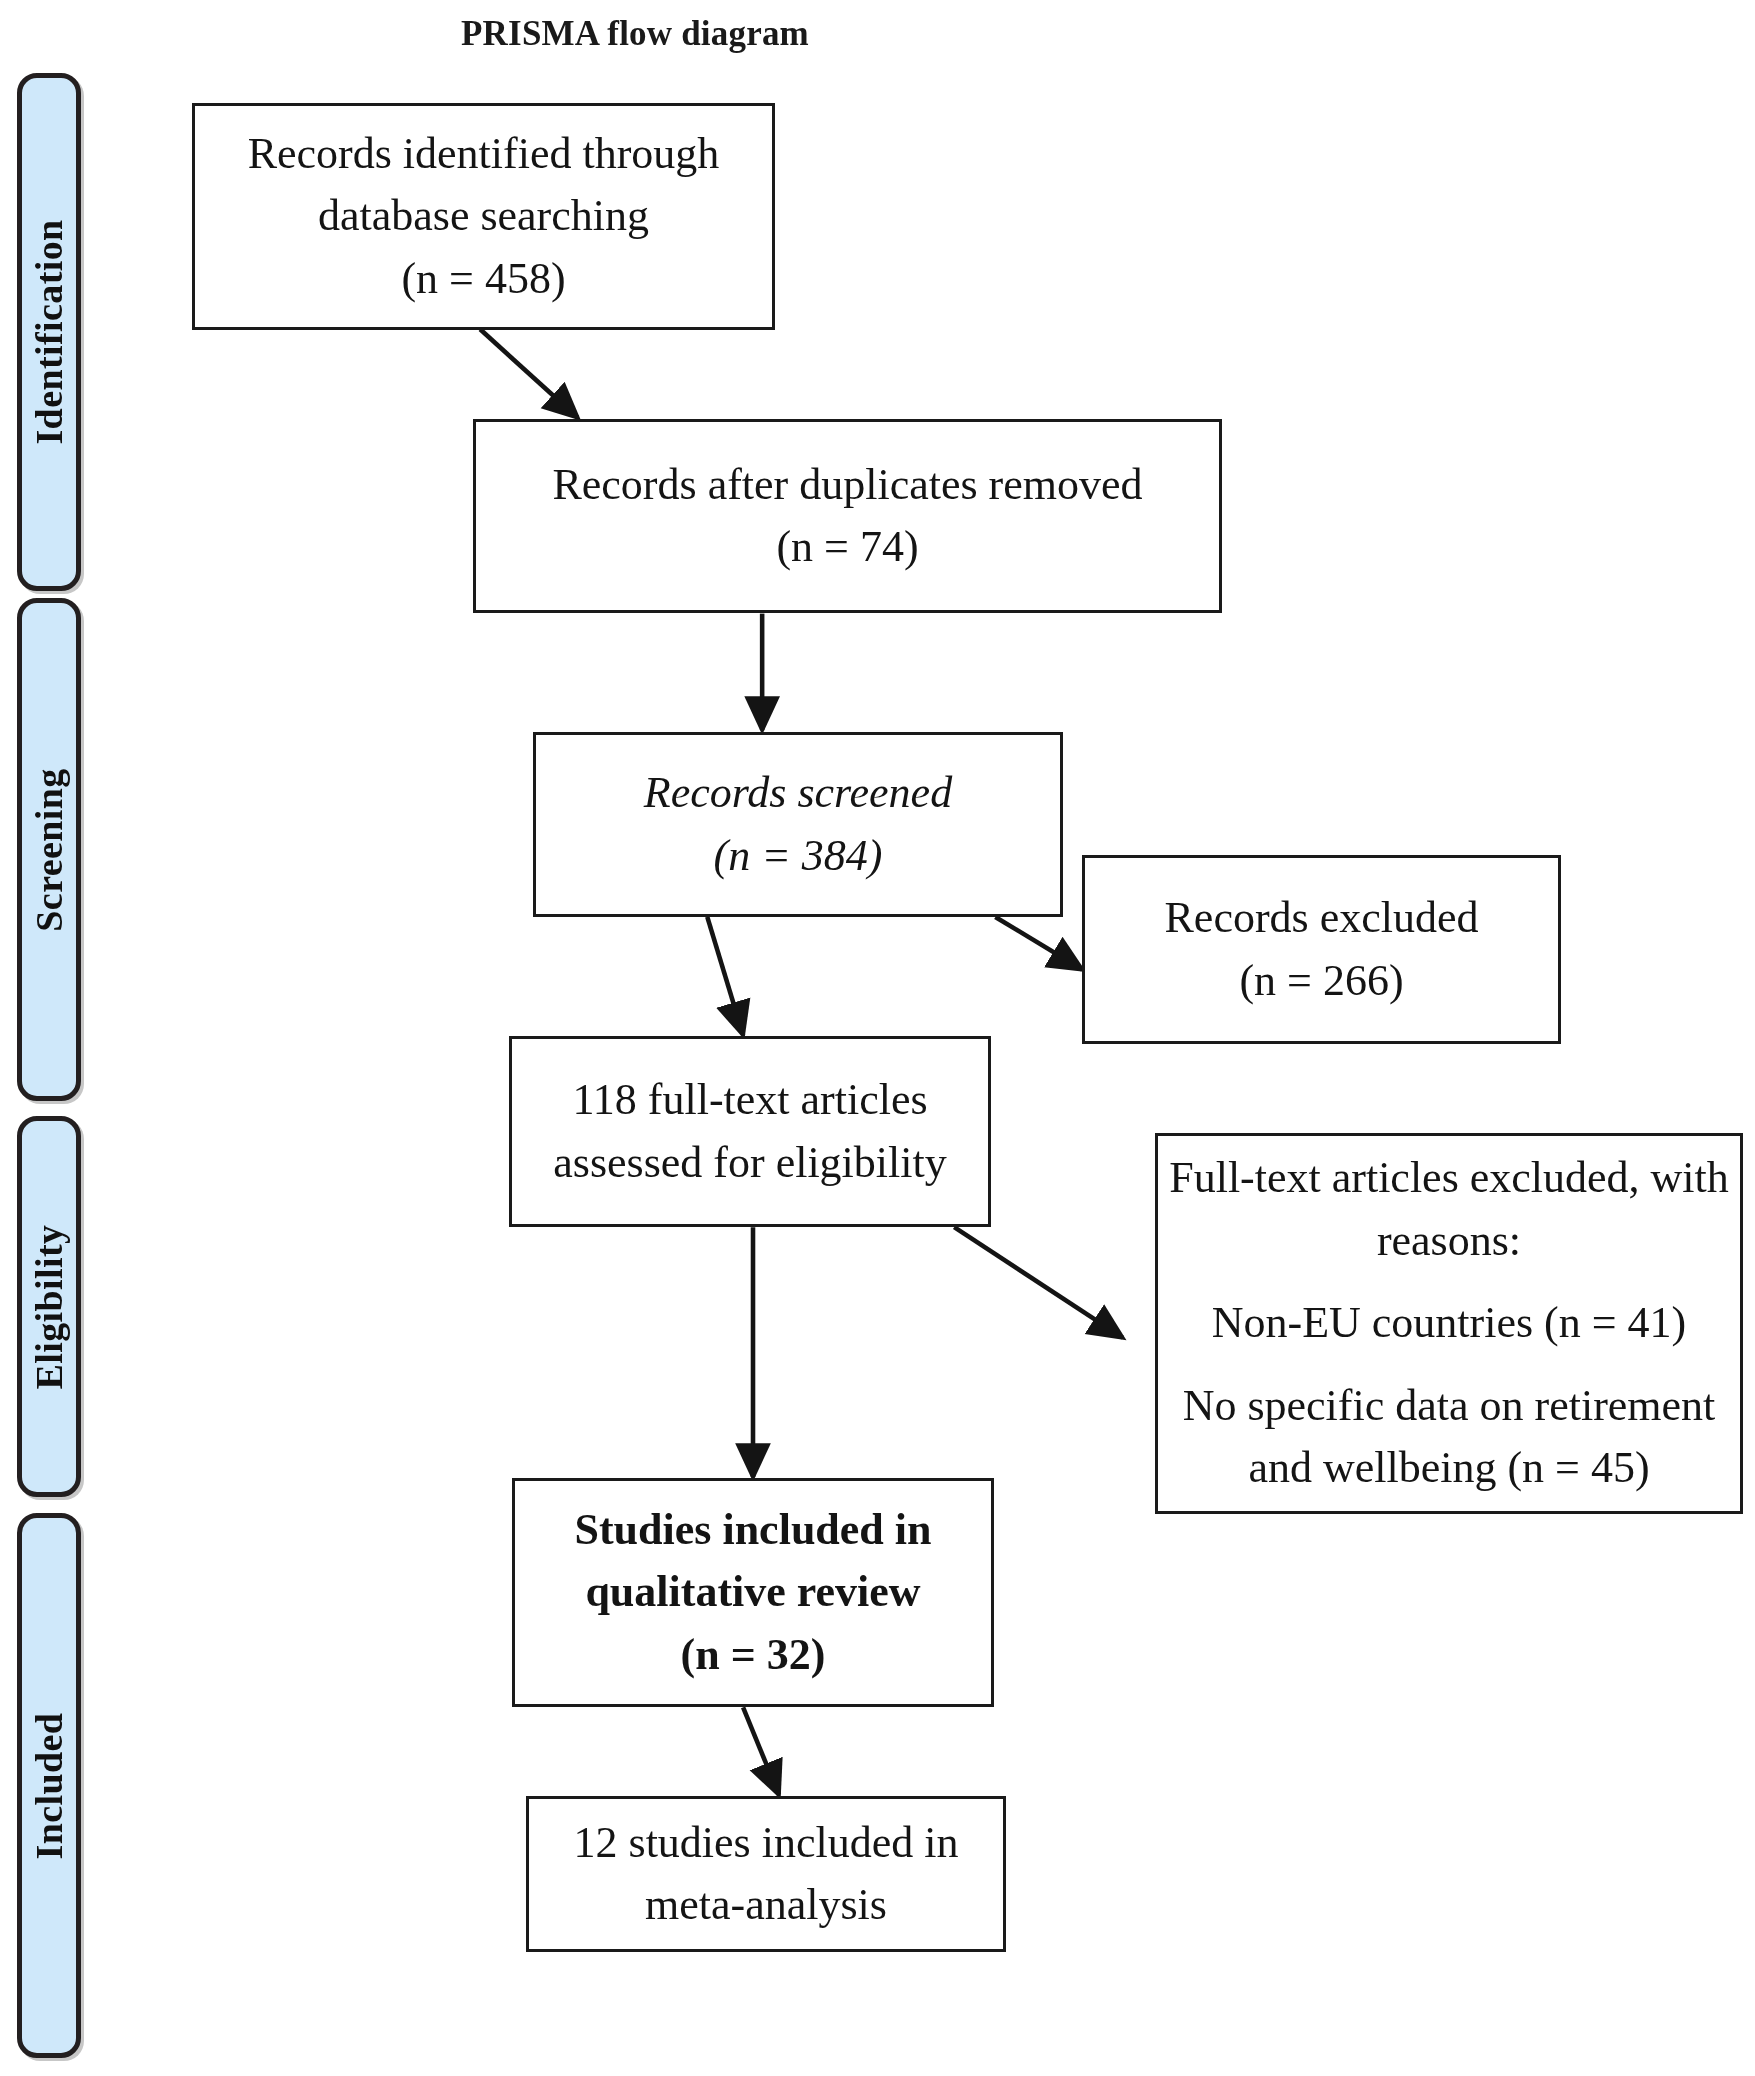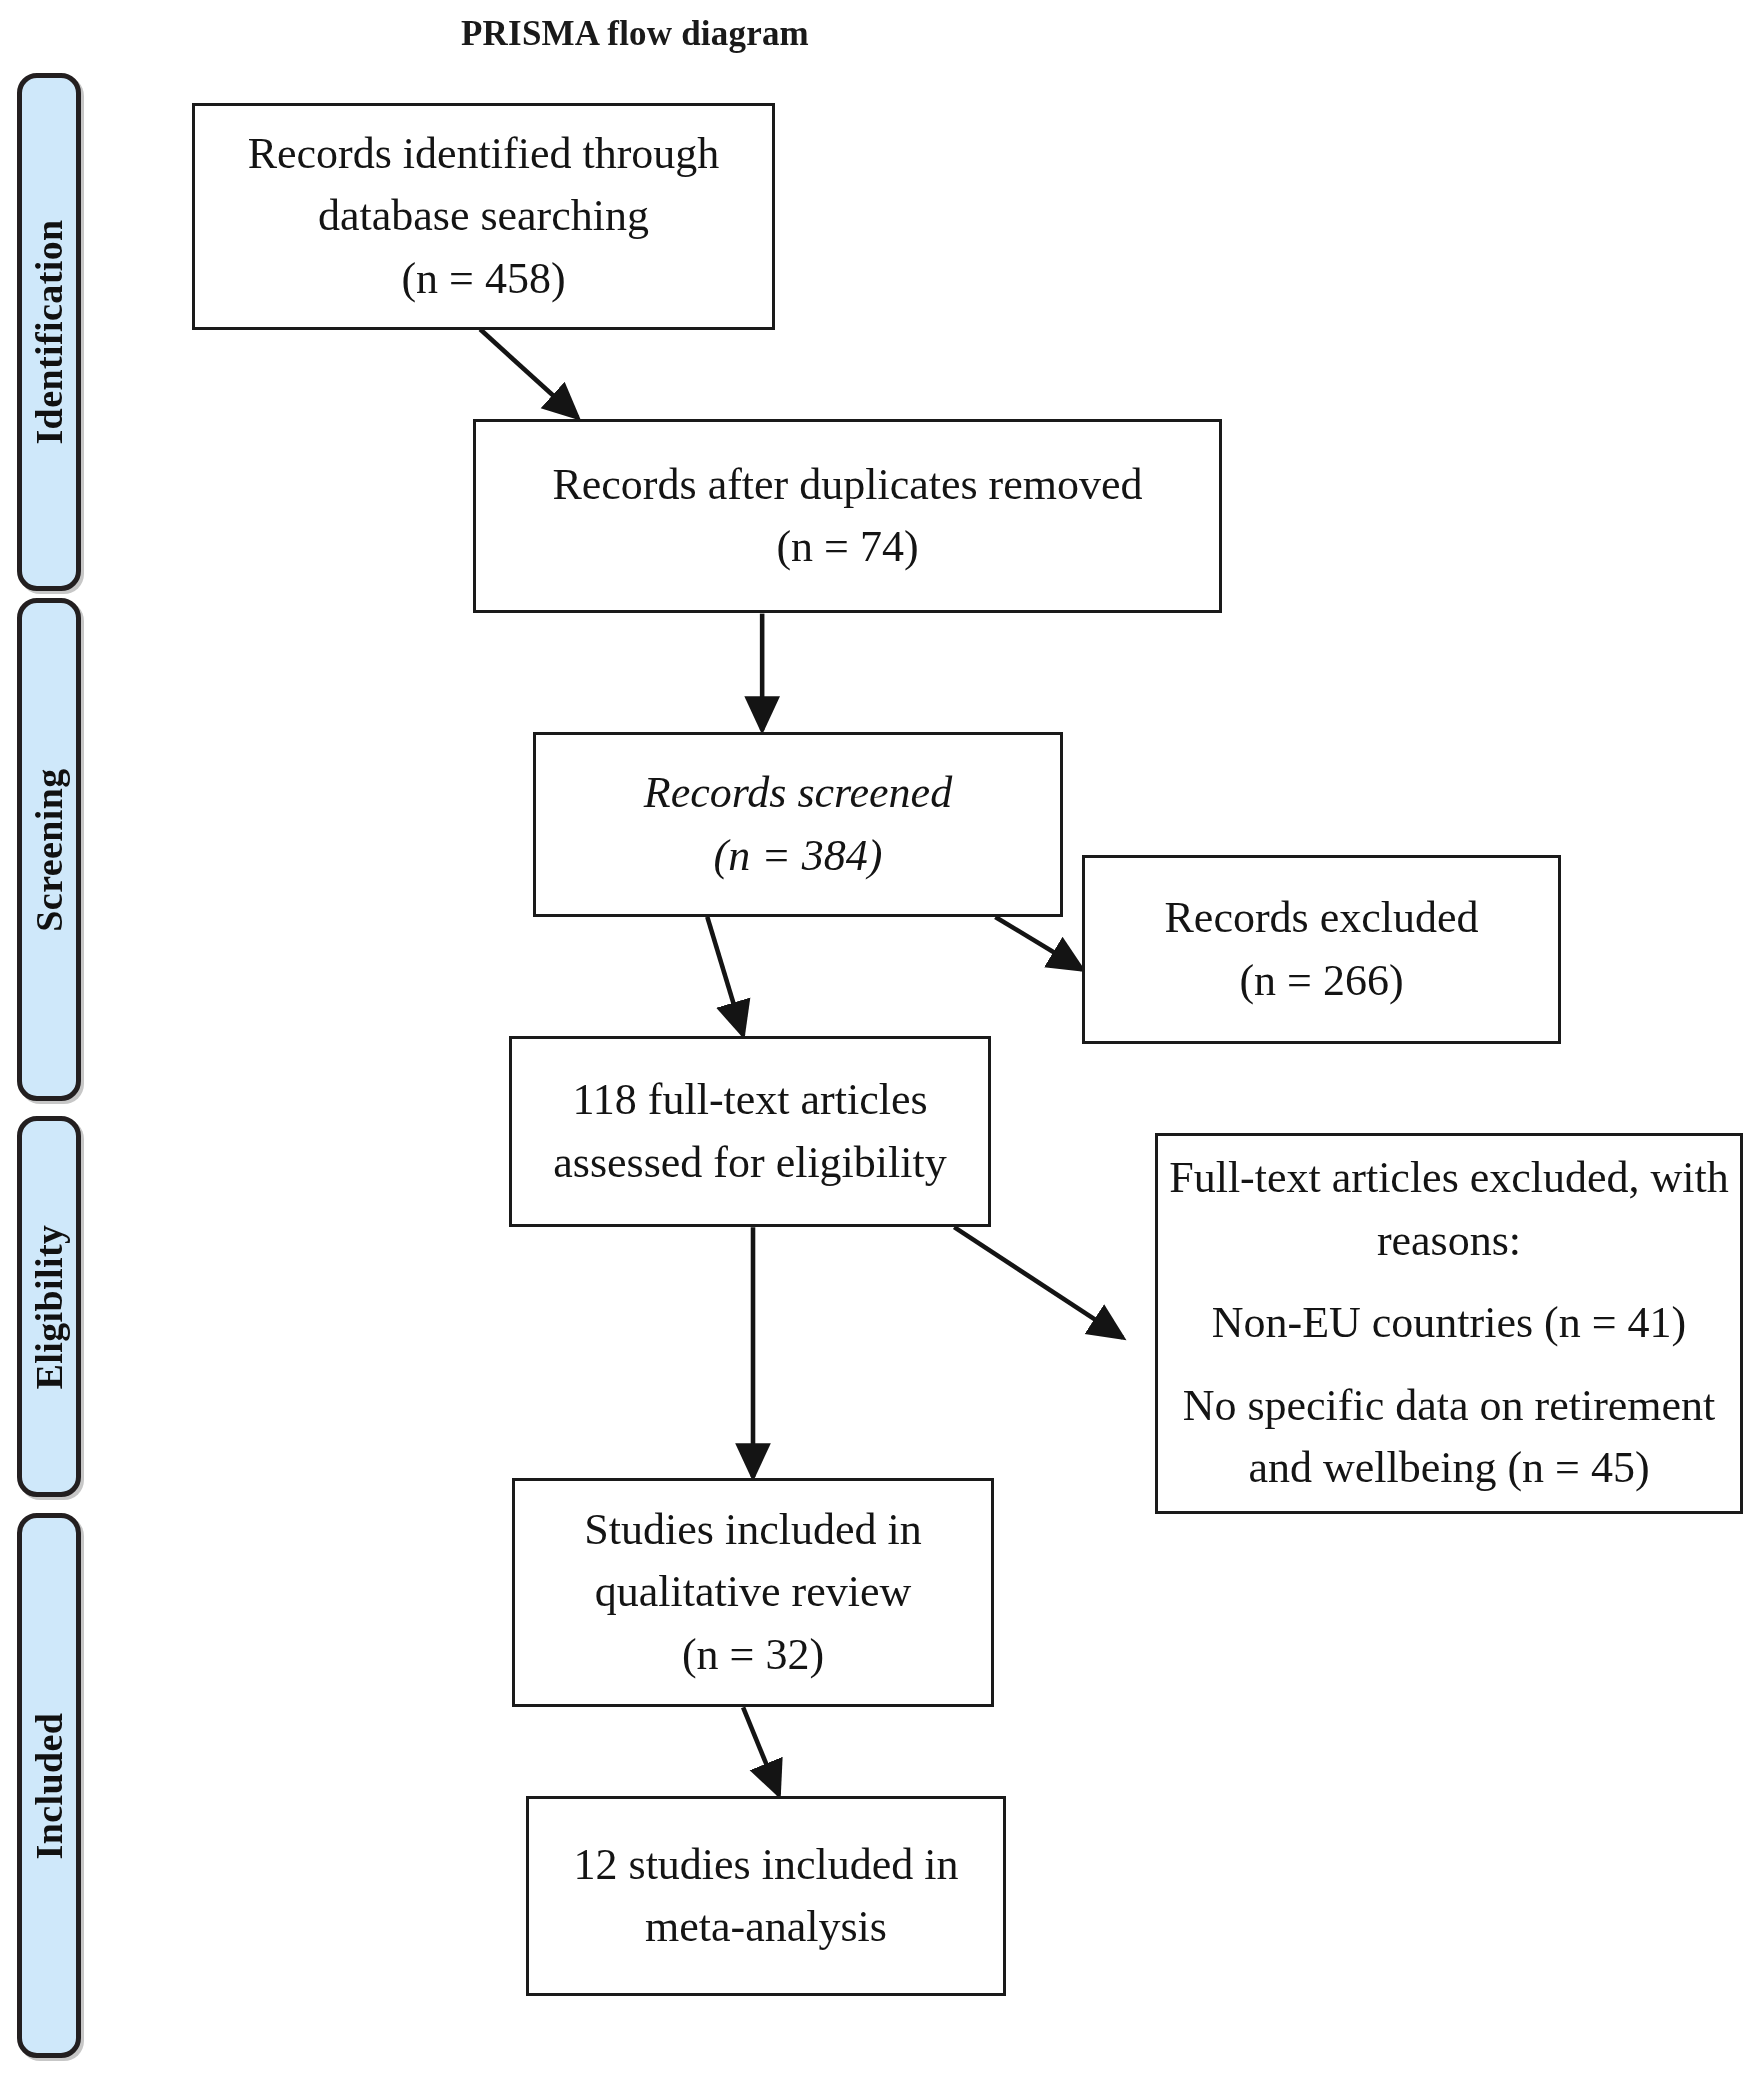--- a/index.html
+++ b/index.html
@@ -143,25 +143,25 @@
   <div class="flow-box" style="left:1129px; top:1133px; width:588px; height:381px;margin-left:26px;">
     <span class="line">Full-text articles excluded, with</span>
     <span class="line">reasons:</span>
     <span class="gap"></span>
     <span class="line">Non-EU countries (n = 41)</span>
     <span class="gap"></span>
     <span class="line">No specific data on retirement</span>
     <span class="line">and wellbeing (n = 45)</span>
   </div>
 
-  <div class="flow-box" style="left:512px; top:1478px; width:482px; height:229px;">
+  <div class="flow-box" style="left:512px; top:1478px; width:482px; height:229px;font-weight:bold;">
     <span class="line">Studies included in</span>
     <span class="line">qualitative review</span>
     <span class="line">(n = 32)</span>
   </div>
 
-  <div class="flow-box" style="left:526px; top:1796px; width:480px; height:200px;">
+  <div class="flow-box" style="left:526px; top:1796px; width:480px; height:156px;">
     <span class="line">12 studies included in</span>
     <span class="line">meta-analysis</span>
   </div>
 
 </div>
 
 
 </body></html>

